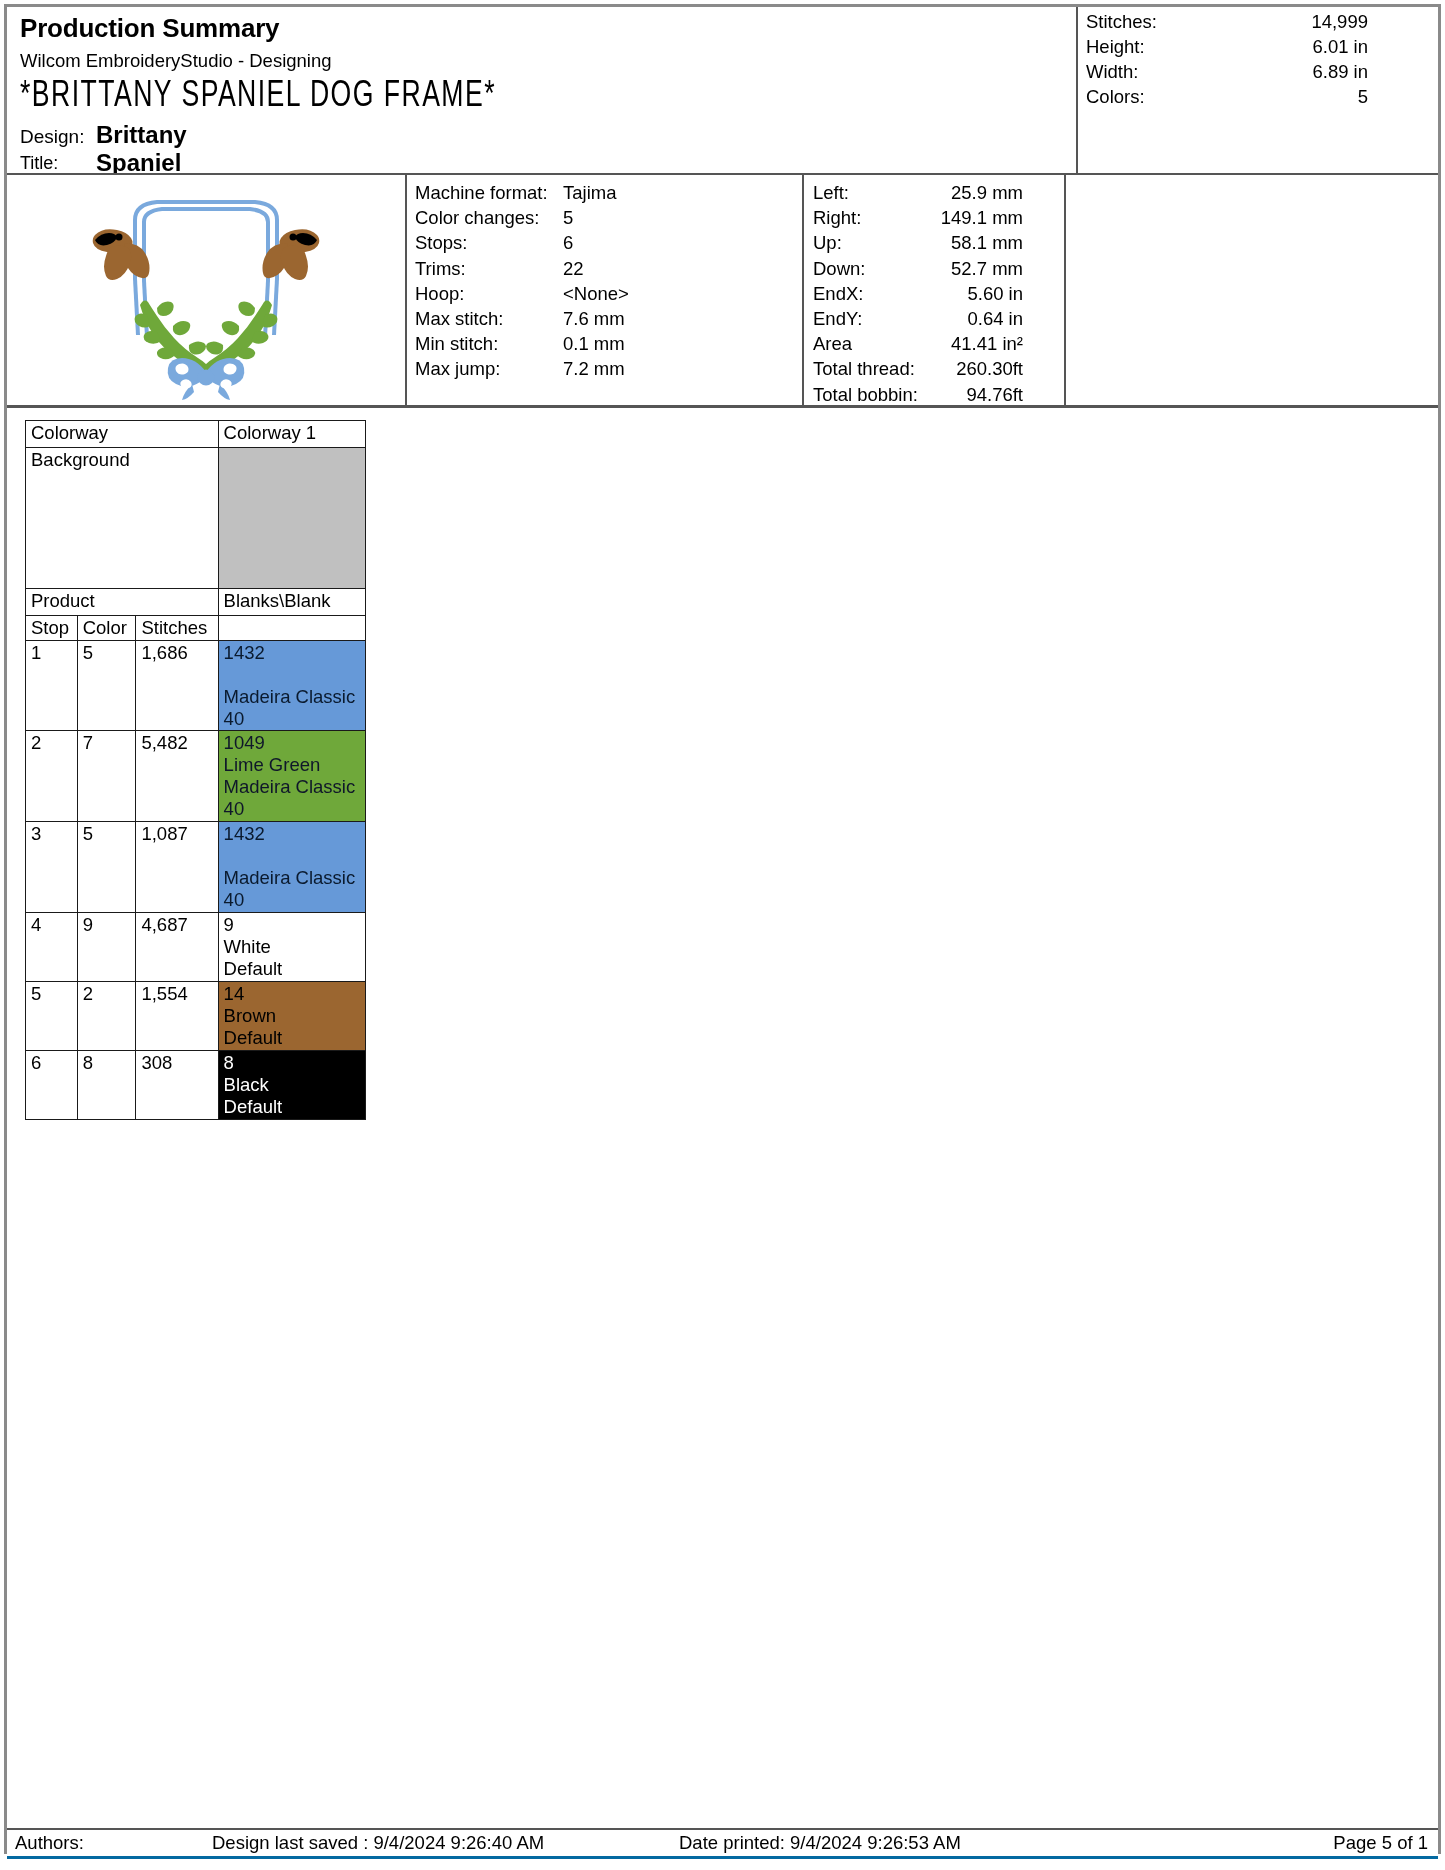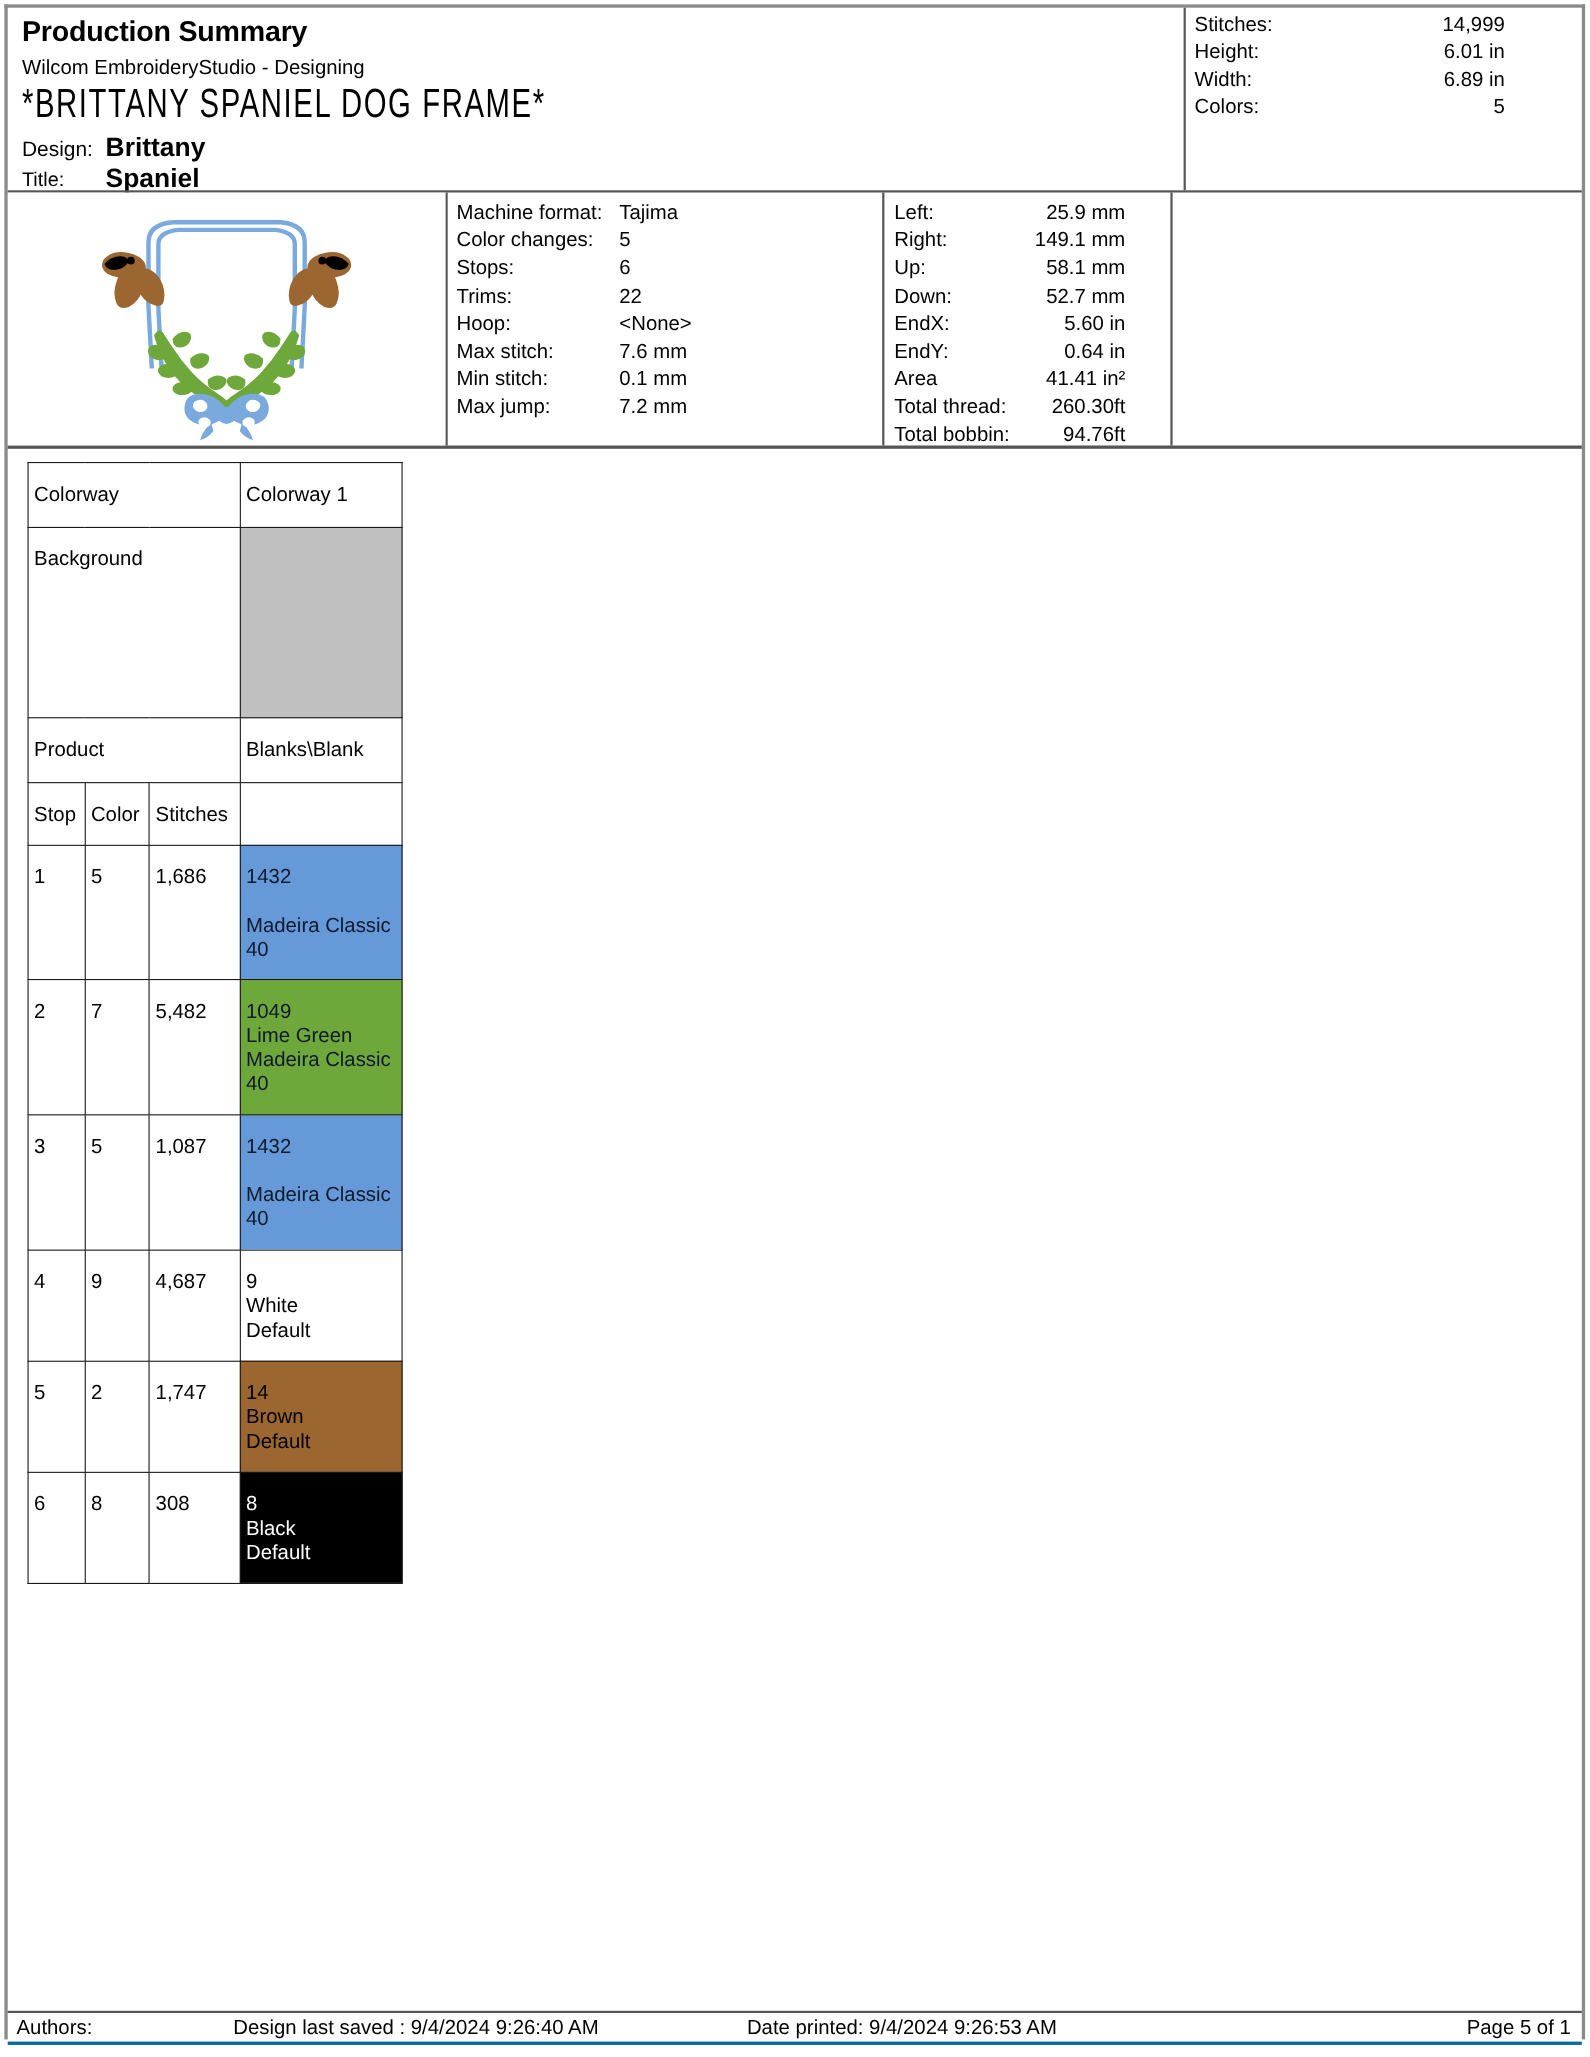--- a/index.html
+++ b/index.html
@@ -171,21 +171,21 @@
   
   .cw-table {
     position: absolute;
     left: 25px; top: 420px;
     width: 341px;
     border-collapse: collapse;
     font-size: 18.5px;
   }
   .cw-table td {
     border: 1px solid #1a1a1a;
-    padding: 17px 5px;
+    padding: 1px 5px;
     vertical-align: top;
     line-height: 1.18;
   }
   .cw-head-left { width: 176px; height: 24px; }
   .cw-head-right { width: 163px; }
   .cw-bg-left { height: 138px; vertical-align: top; }
   .cw-bg-swatch { background: #c0c0c0; }
   .cw-product { height: 24px; }
 
   .stop-h { width: 43px; text-align: left; }
@@ -460,21 +460,21 @@
         <td class="num">4,687</td>
         <td class="thread-cell" style="background: rgb(255, 255, 255); color: rgb(0, 0, 0);">
           <span class="ln">9</span>
           <span class="ln">White</span>
           <span class="ln">Default</span>
         </td>
       </tr>
       <tr>
         <td class="num">5</td>
         <td class="num">2</td>
-        <td class="num">1,747</td>
+        <td class="num">1,554</td>
         <td class="thread-cell" style="background: rgb(155, 102, 48); color: #000000;">
           <span class="ln">14</span>
           <span class="ln">Brown</span>
           <span class="ln">Default</span>
         </td>
       </tr>
       <tr>
         <td class="num">6</td>
         <td class="num">8</td>
         <td class="num">308</td>

